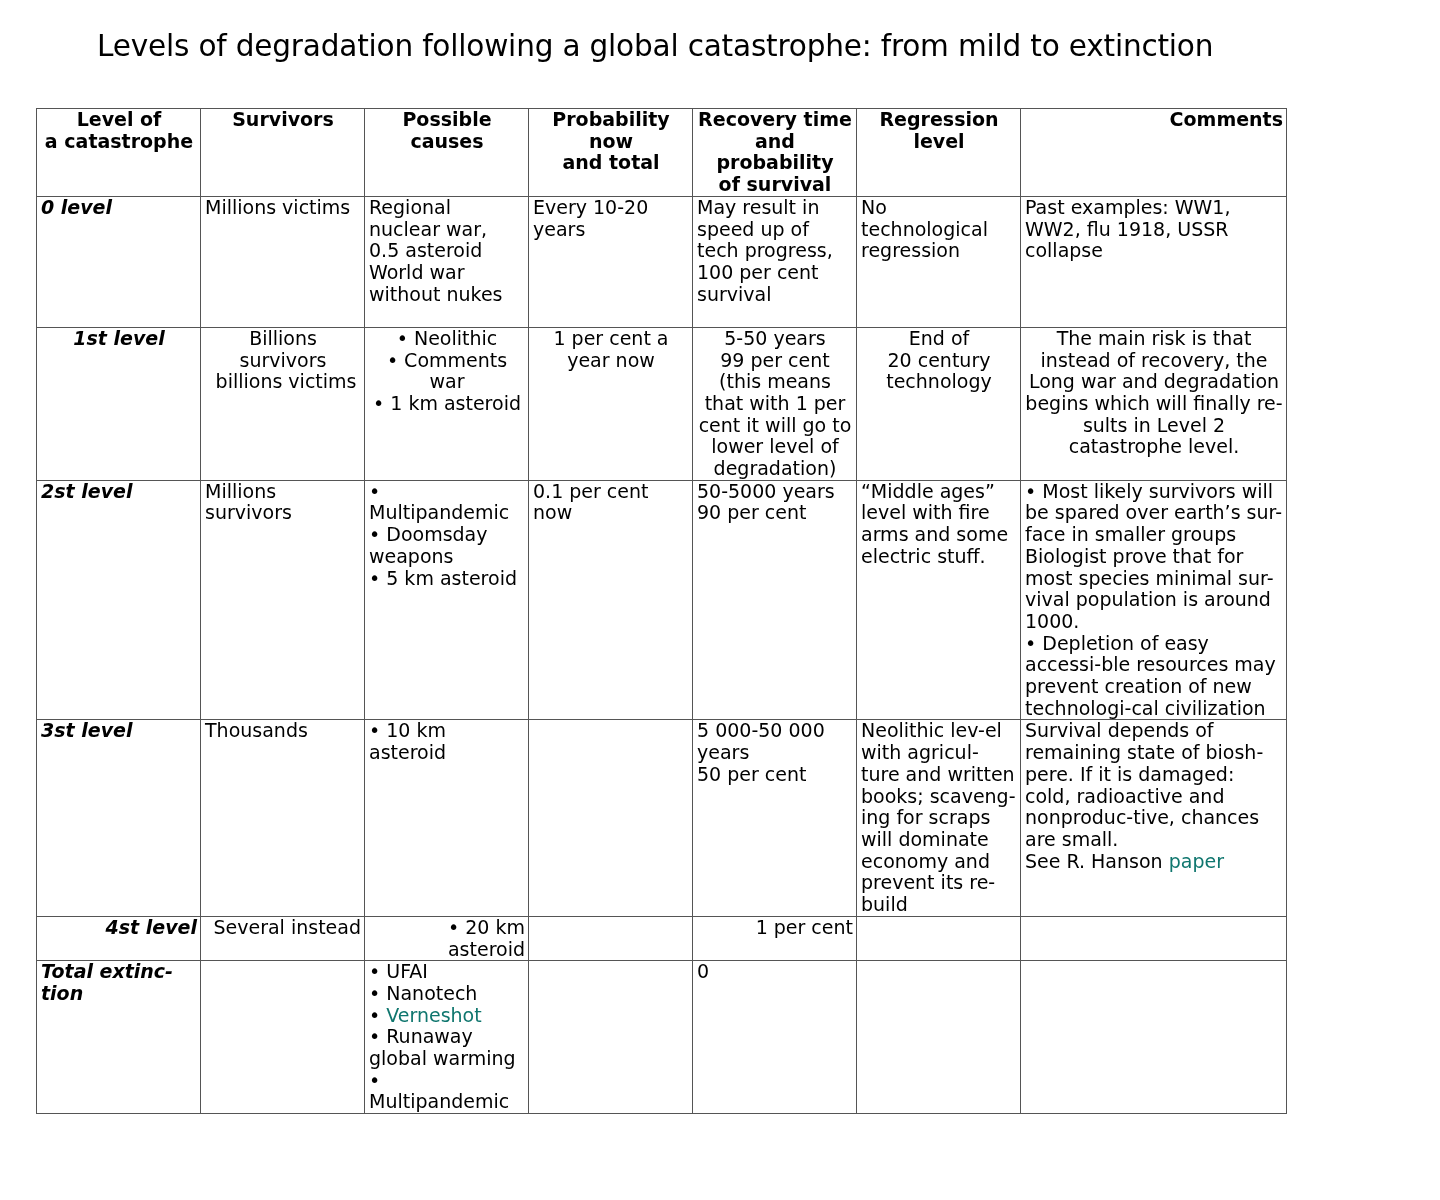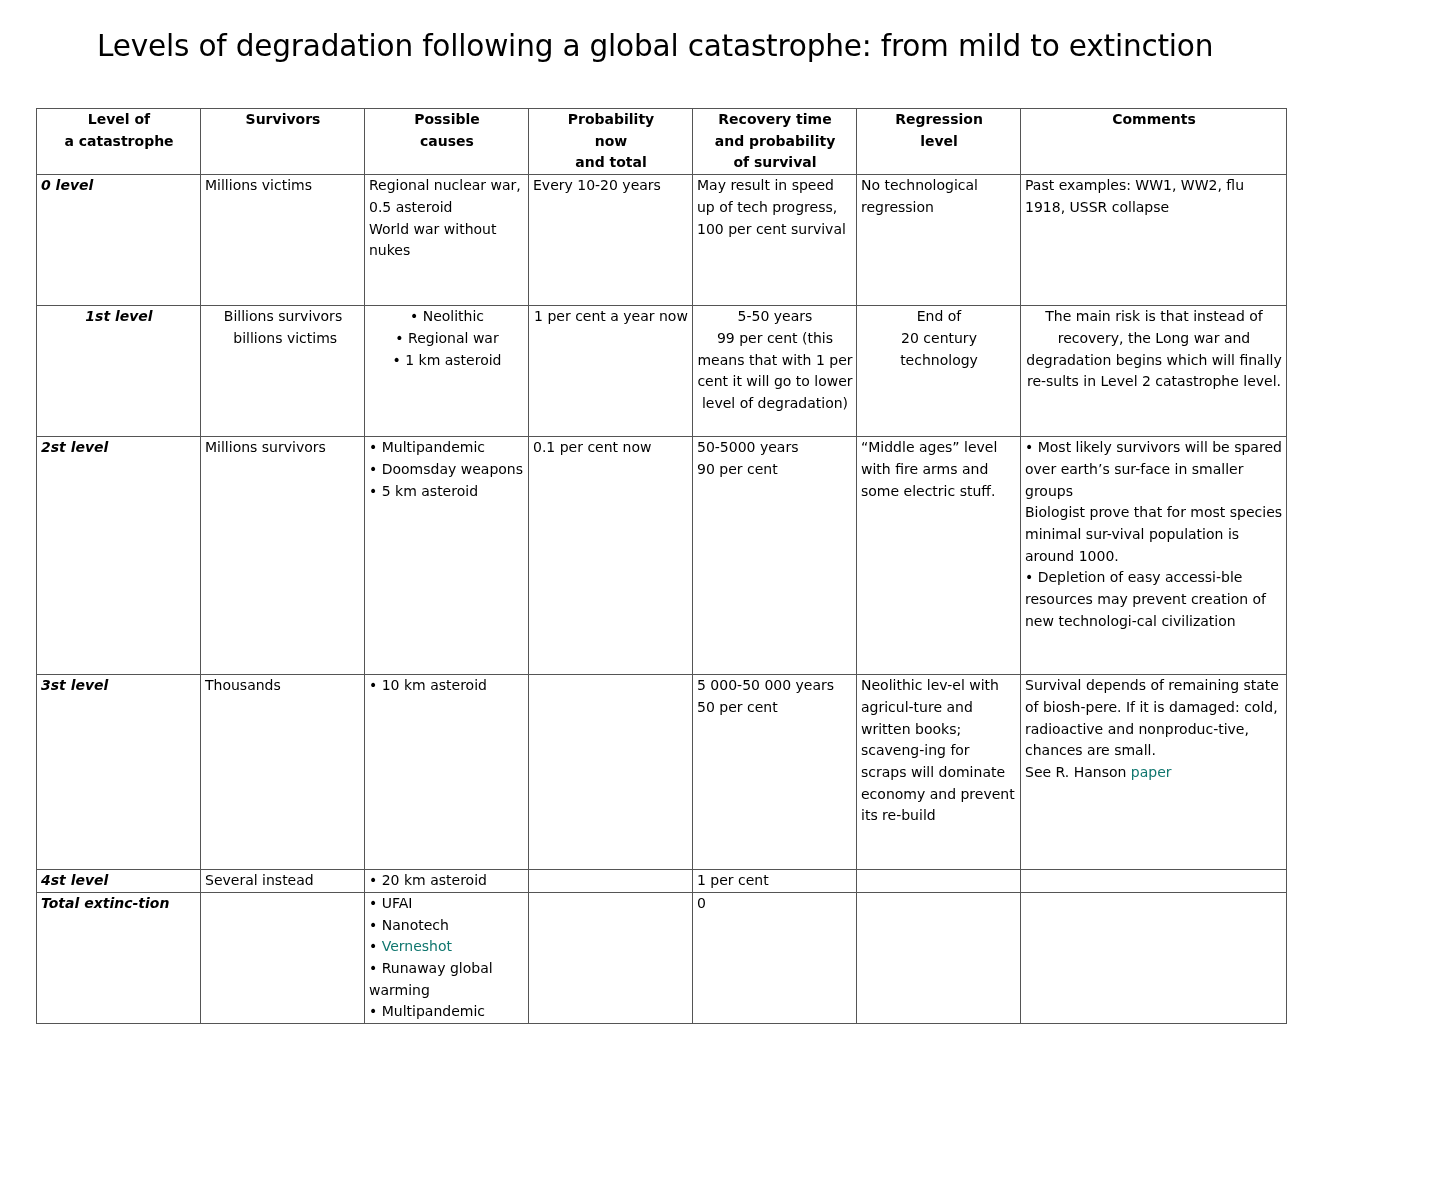--- a/index.html
+++ b/index.html
@@ -27,53 +27,53 @@
     transform-origin: left top;
     white-space: nowrap;
   }
   table.deg-table {
     position: absolute;
     left: 36px;
     top: 108px;
     border-collapse: collapse;
     table-layout: fixed;
     width: 1250px;
-    font-size: 14px;
+    font-size: 19px;
     line-height: 21.7px;
   }
   table.deg-table th,
   table.deg-table td {
     border: 1.2px solid #555;
     vertical-align: top;
     padding: 0 3px 0 4px;
     overflow: hidden;
     word-wrap: break-word;
   }
   table.deg-table th {
     font-weight: bold;
     text-align: center;
     height: 63px;
     padding-top: 0;
   }
-  table.deg-table th.left { text-align: center; }
+  table.deg-table th.left { text-align: right; }
   col.c1 { width: 164px; }
   col.c2 { width: 164px; }
   col.c3 { width: 164px; }
   col.c4 { width: 164px; }
   col.c5 { width: 164px; }
   col.c6 { width: 164px; }
   col.c7 { width: 266px; }
   td.level { font-weight: bold; font-style: italic; }
   .line { display: block; white-space: pre-wrap; }
   .link { color: #0f766e; cursor: pointer; }
   tr.r0 td { height: 130px; }
   tr.r1 td { height: 130px; text-align: center; }
   tr.r2 td { height: 237px; }
   tr.r3 td { height: 194px; }
-  tr.r4 td { height: 21px; }
+  tr.r4 td { height: 21px; text-align: right; }
   tr.r5 td { height: 129px; }
 </style>
 </head>
 <body>
 
 <h1 class="page-title">Levels of degradation following a global catastrophe: from mild to extinction</h1>
 
 <table class="deg-table">
   <colgroup>
     <col class="c1">
@@ -144,21 +144,21 @@
     </tr>
 
     <tr class="r1">
       <td class="level">1st level</td>
       <td>
           <span class="line">Billions survivors</span>
           <span class="line"> billions victims</span>
         </td>
       <td>
           <span class="line">• Neolithic</span>
-          <span class="line">• Regional war</span>
+          <span class="line">• Comments war</span>
           <span class="line">• 1 km asteroid</span>
         </td>
       <td>
           <span class="line">1 per cent a year now</span>
         </td>
       <td>
           <span class="line">5-50 years</span>
           <span class="line">99 per cent (this means that with 1 per cent it will go to lower level of degradation)</span>
         </td>
       <td>

